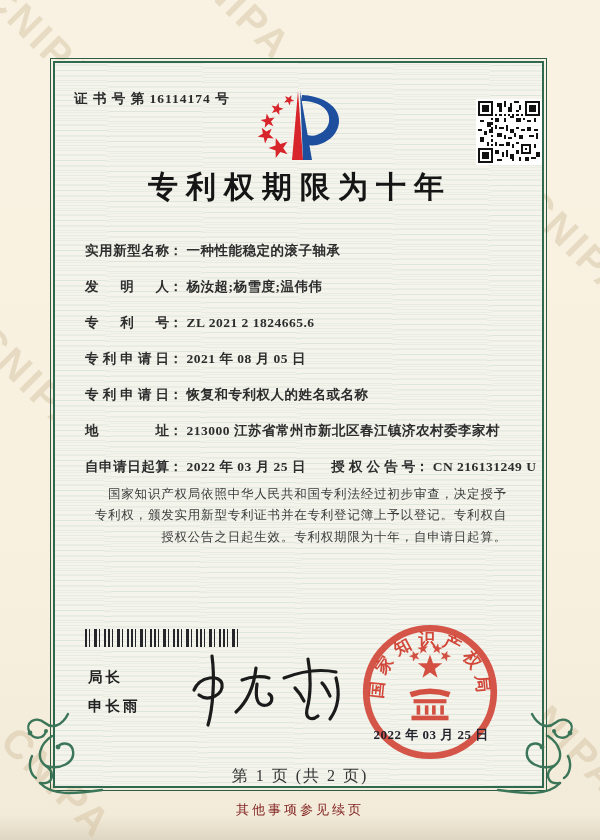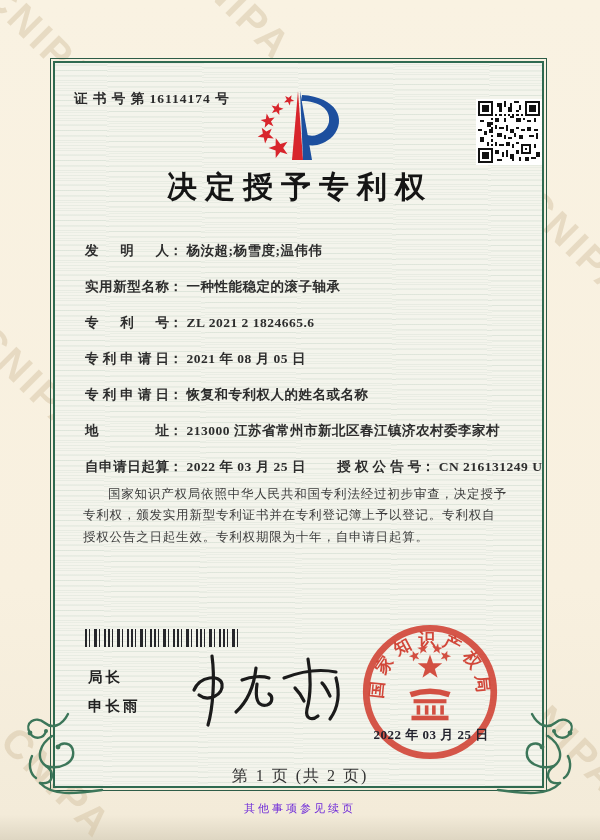--- a/index.html
+++ b/index.html
@@ -44,27 +44,27 @@
   .title{
     position:absolute;left:0;top:167px;width:600px;text-align:center;
     font-size:30px;font-weight:700;letter-spacing:8px;color:#151515;
   }
 
   .fields{position:absolute;left:85px;top:240px;width:440px;font-size:13.5px;font-weight:600;color:#2d2d2d;}
   .frow{margin-bottom:14px;line-height:22px;white-space:nowrap;}
   .flabel{display:inline-block;width:84px;text-align:justify;text-align-last:justify;vertical-align:top;}
   .fcolon{display:inline-block;margin-right:4px;}
   .fvalue{letter-spacing:0.5px;}
-  .fgroup2{margin-left:28px;}
+  .fgroup2{margin-left:22px;}
 
   .body-text{
     position:absolute;left:83px;top:484px;width:440px;
     font-size:12.5px;line-height:1.7;color:#3c3c3c;letter-spacing:0.8px;
   }
-  .body-text p{margin:0 16px 4px 0;text-indent:2em;}
+  .body-text p{margin:0 16px 4px 0;text-indent:2em;text-align:right;}
 
   .barcode{
     position:absolute;left:85px;top:629px;width:153px;height:18px;
     background:repeating-linear-gradient(90deg,
       #26262a 0 2px, transparent 2px 4px,
       #26262a 4px 5px, transparent 5px 9px,
       #26262a 9px 12px, transparent 12px 14px,
       #26262a 14px 15px, transparent 15px 19px,
       #26262a 19px 21px, transparent 21px 23px);
   }
@@ -73,21 +73,21 @@
   .director-name{position:absolute;left:88px;top:697px;font-size:14.5px;font-weight:600;letter-spacing:3px;color:#222;}
   .signature{position:absolute;left:168px;top:650px;}
 
   .seal{position:absolute;left:358px;top:620px;mix-blend-mode:multiply;opacity:0.93;}
   .seal-date{
     position:absolute;left:356px;top:726px;width:150px;text-align:center;
     font-size:13px;font-weight:700;color:#23232e;letter-spacing:0.5px;z-index:4;
   }
 
   .page-info{position:absolute;left:0;top:766px;width:600px;text-align:center;font-size:16px;color:#333;letter-spacing:2px;}
-  .cont-note{position:absolute;left:0;top:801px;width:600px;text-align:center;font-size:11px;color:#6d28d9;letter-spacing:3px;}
+  .cont-note{position:absolute;left:0;top:801px;width:600px;text-align:center;font-size:13px;color:#7f1d1d;letter-spacing:3px;}
 </style>
 </head>
 <body>
 
 <div class="layer">
   <span class="wm" style="left:-28px;top:14px">CNIPA</span>
   <span class="wm" style="left:168px;top:-18px">CNIPA</span>
   <span class="wm" style="left:508px;top:222px">CNIPA</span>
   <span class="wm" style="left:390px;top:262px">CNIPA</span>
   <span class="wm" style="left:-38px;top:358px">CNIPA</span>
@@ -180,28 +180,28 @@
       <path d="M8,23h2v2h-2z M11,24h1v2h-1z M13,23h1v3h-1z M15,25h2v2h-2z M18,23h1v2h-1z M9,27h2v1h-2z M16,27h1v1h-1z M19,26h1v2h-1z"></path>
     </g>
     <g fill="#fff">
         <path d="M21,21h3v3h-3z"></path>
       </g>
     <g fill="#111">
         <path d="M22,22h1v1h-1z"></path>
       </g>
   </svg>
 
-  <div class="title">决定授予专利权</div>
+  <div class="title">专利权期限为十年</div>
 
   <div class="fields">
     <div class="frow">
+      <span class="flabel">实用新型名称</span><span class="fcolon">：</span><span class="fvalue">一种性能稳定的滚子轴承</span>
+    </div>
+    <div class="frow">
       <span class="flabel">发明人</span><span class="fcolon">：</span><span class="fvalue">杨汝超;杨雪度;温伟伟</span>
-    </div>
-    <div class="frow">
-      <span class="flabel">实用新型名称</span><span class="fcolon">：</span><span class="fvalue">一种性能稳定的滚子轴承</span>
     </div>
     <div class="frow">
       <span class="flabel">专利号</span><span class="fcolon">：</span><span class="fvalue">ZL 2021 2 1824665.6</span>
     </div>
     <div class="frow">
       <span class="flabel">专利申请日</span><span class="fcolon">：</span><span class="fvalue">2021 年 08 月 05 日</span>
     </div>
     <div class="frow">
       <span class="flabel">专利申请日</span><span class="fcolon">：</span><span class="fvalue">恢复和专利权人的姓名或名称</span>
     </div>

